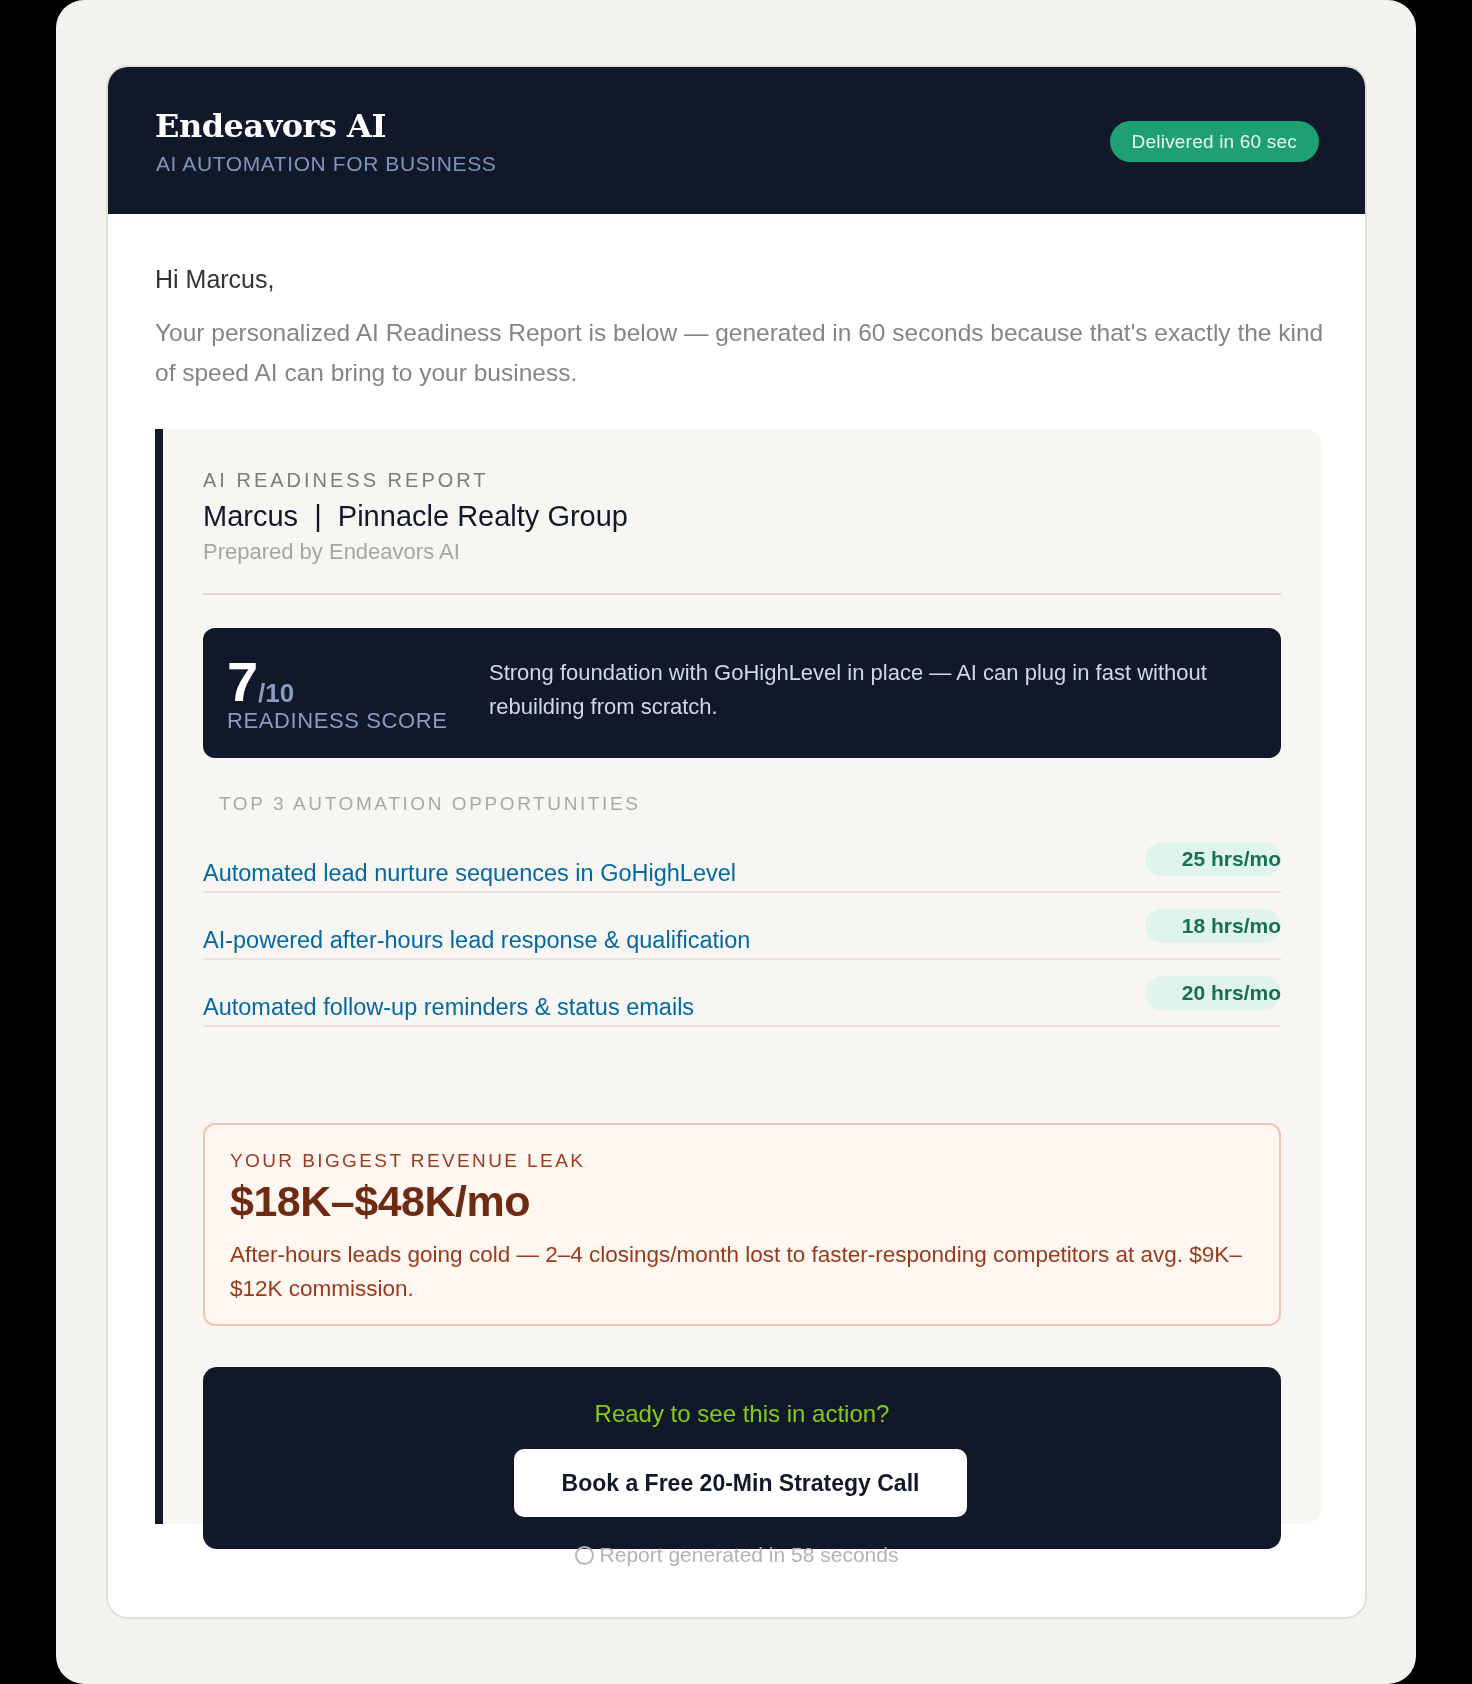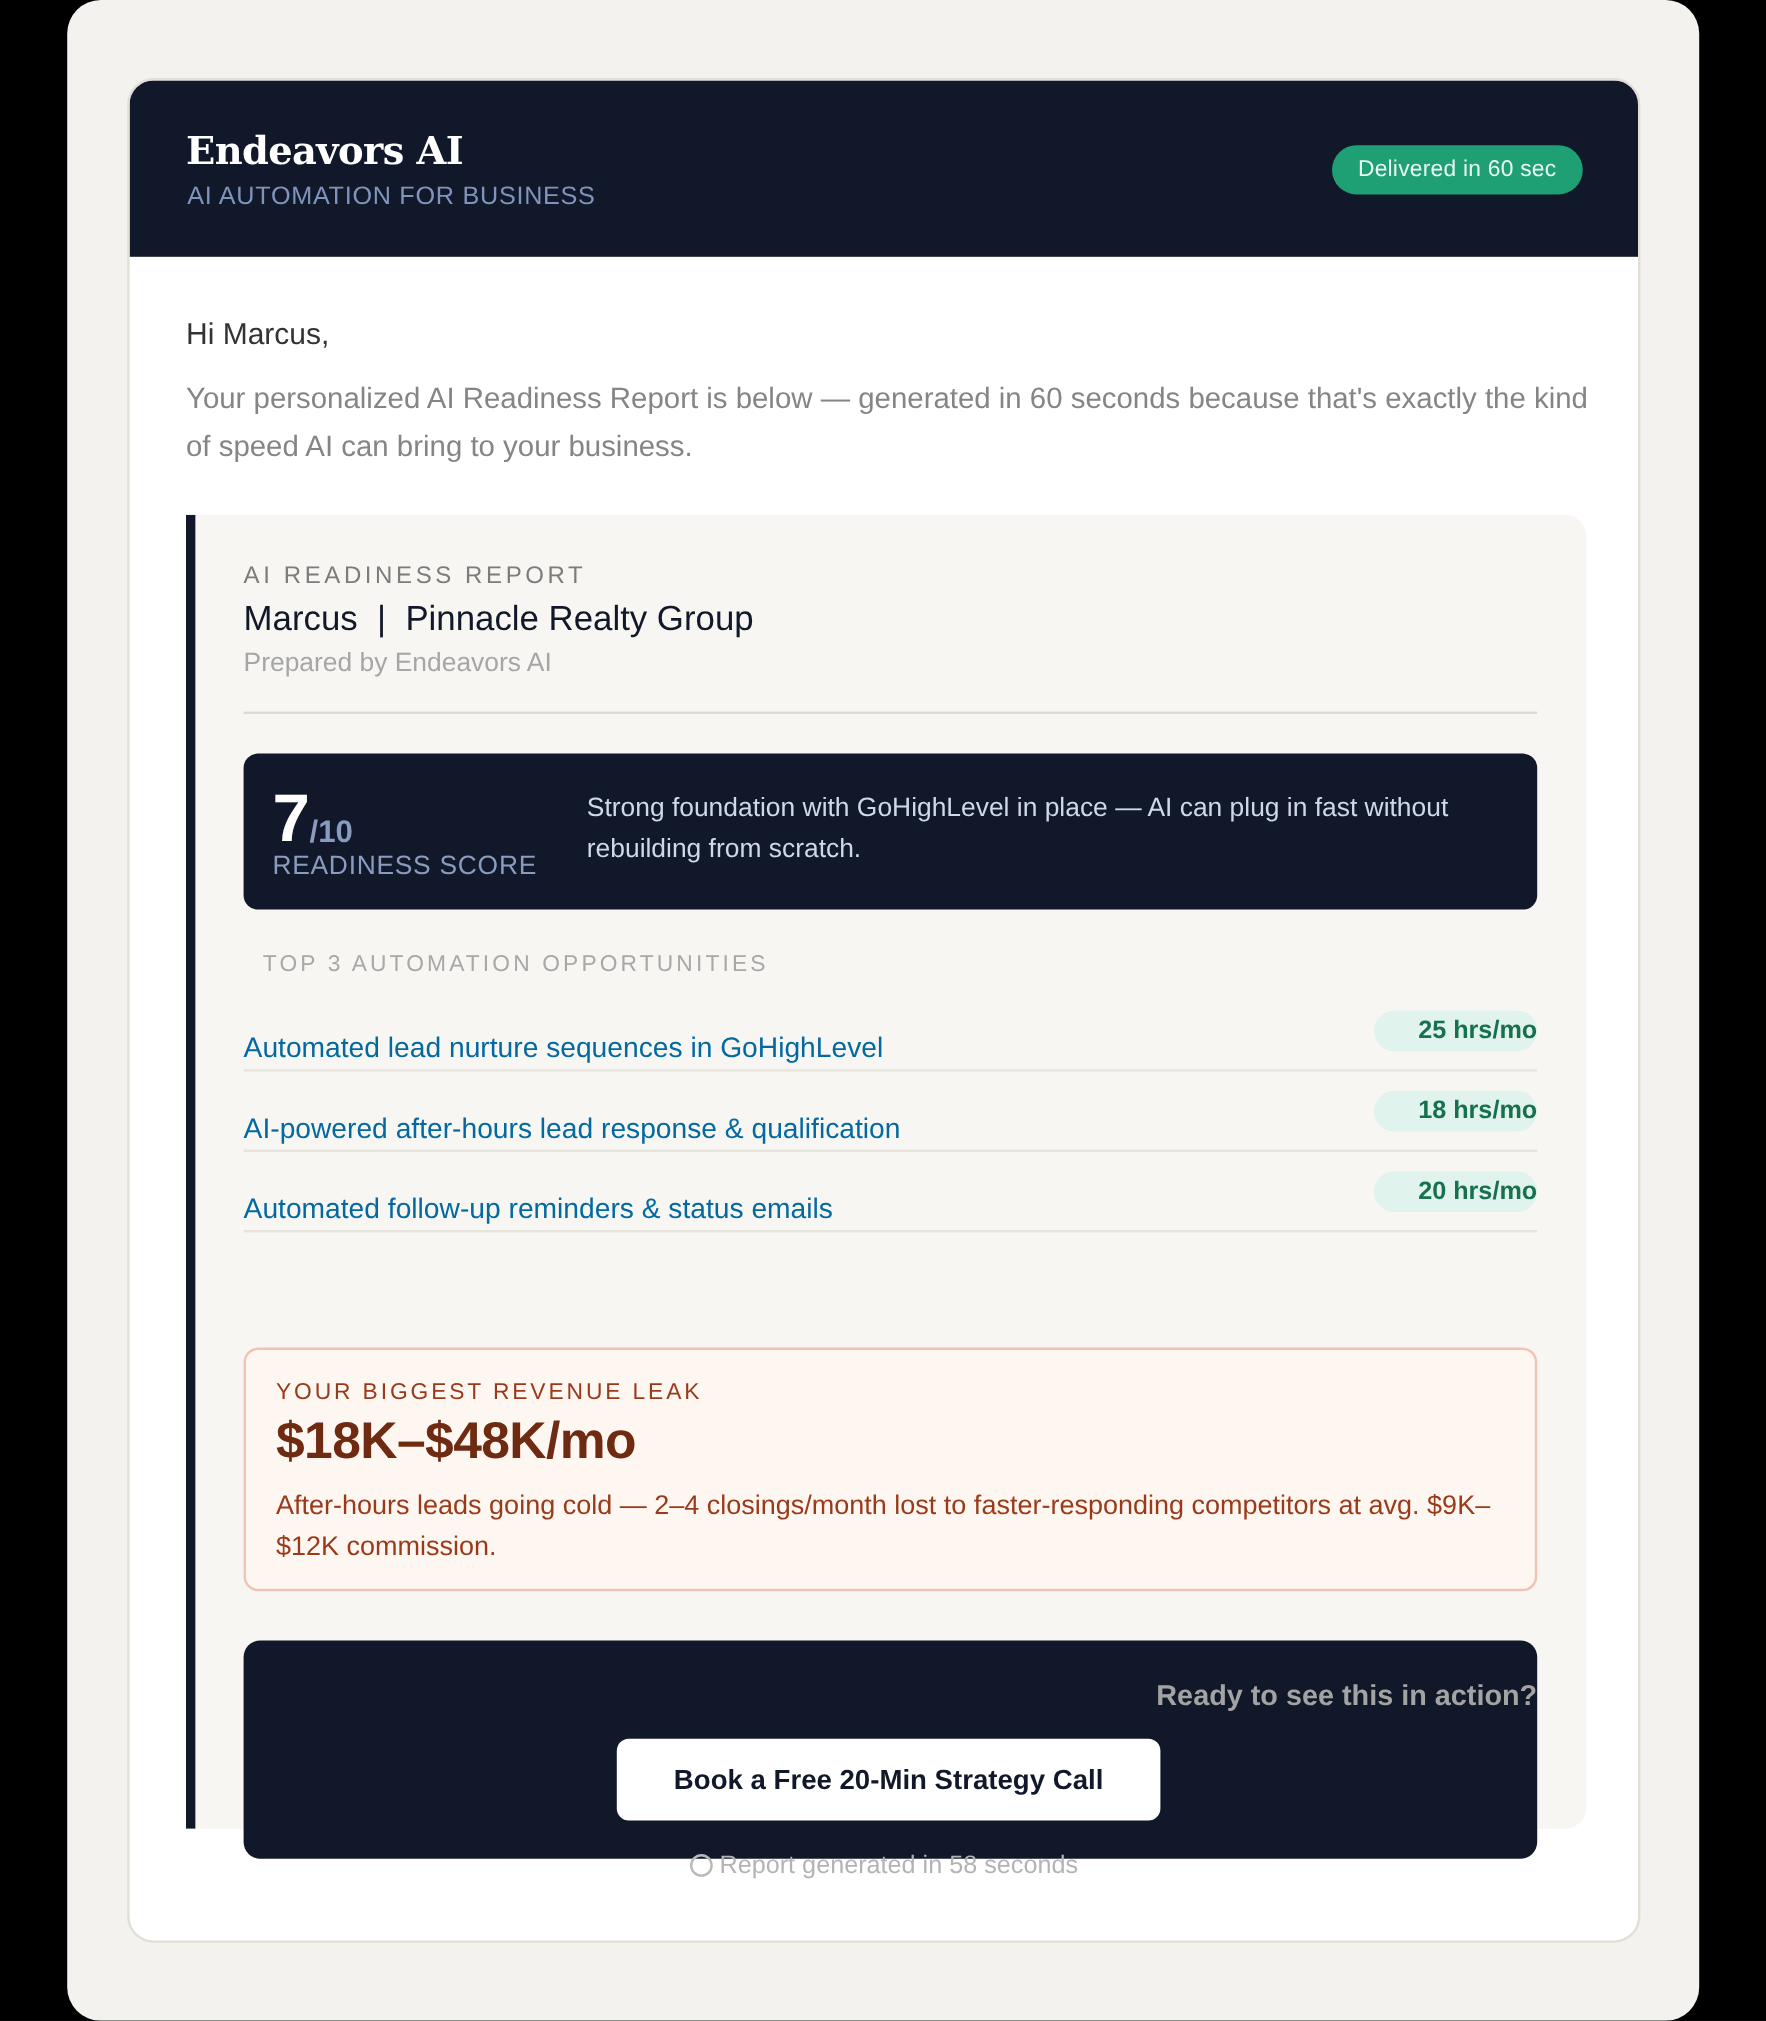--- a/index.html
+++ b/index.html
@@ -121,21 +121,21 @@
     position: absolute; left: 25px; top: 113px; width: 1020px;
     font-size: 22.5px; line-height: 34px; color: #9a3a1a;
   }
 
   .cta-box {
     position: absolute; top: 938px; left: 0; width: 1078px; height: 182px;
     background: #111829; border-radius: 14px;
   }
   .cta-text {
     position: absolute; left: 0; top: 33px; width: 100%;
-    text-align: right; font-size: 24px; color: #a3a3a3; font-weight: bold;
+    text-align: center; font-size: 24px; color: #84cc16;
   }
   .cta-button {
     position: absolute; left: 311px; top: 82px; width: 453px; height: 68px;
     background: #ffffff; border-radius: 10px; border: none;
     font-family: "Liberation Sans", sans-serif;
     font-size: 23px; font-weight: bold; color: #111829; cursor: pointer;
   }
 
   .footer {
     position: absolute; left: 0; top: 1476px; width: 100%;

